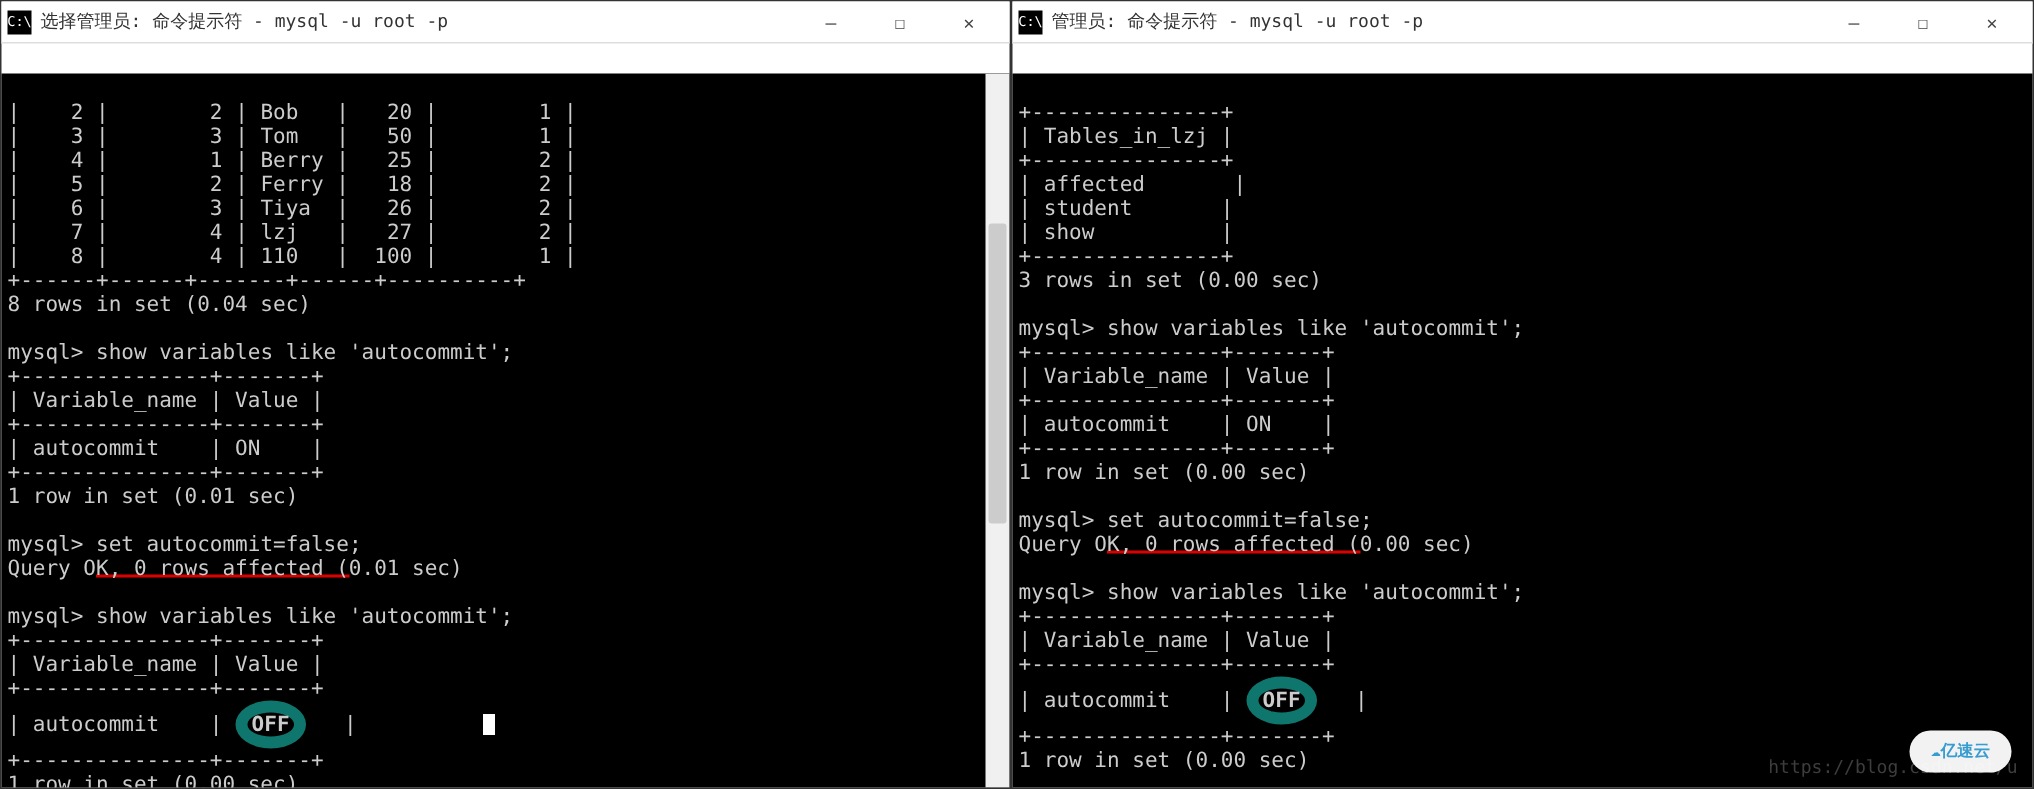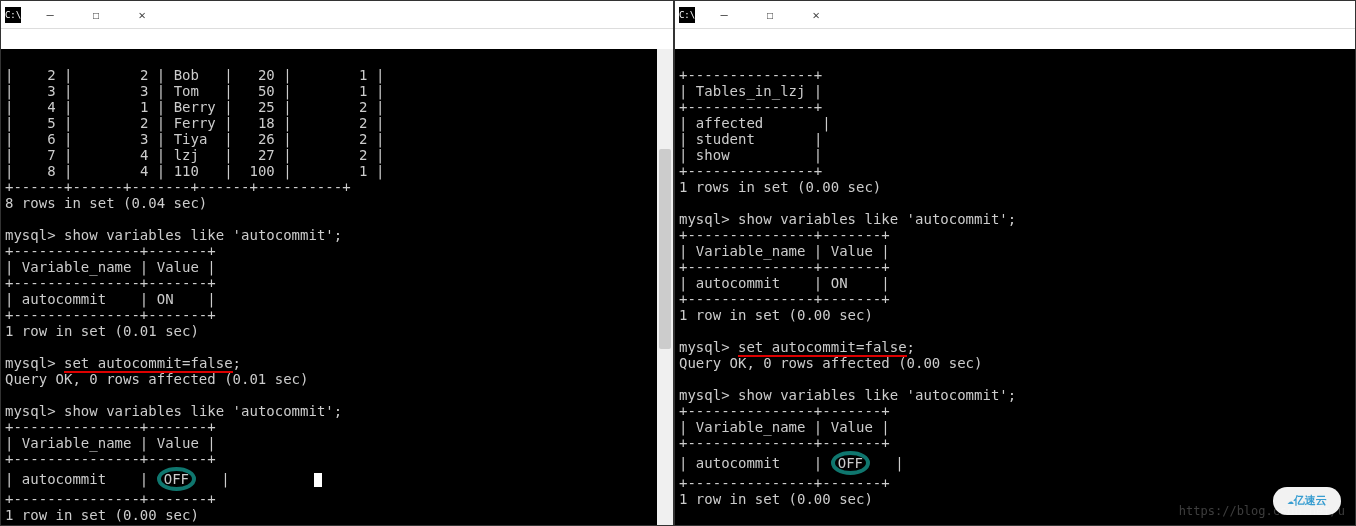--- a/index.html
+++ b/index.html
@@ -59,27 +59,28 @@
       padding: 2px 4px;
       white-space: pre;
       overflow: hidden;
       position: relative;
       line-height: 16px;
       margin-top: 20px;
     }
     .terminal .line { white-space: pre; }
     .underline-red {
       border-bottom: 2px solid #d00;
-      padding-bottom: 0px;
+      padding-bottom: 12px;
     }
     .circle-red {
-      border: 4px solid #0f766e;
+      border: 8px solid #0f766e;
       border-radius: 50%;
       padding: 0 3px;
       display: inline-block;
+      font-weight: bold;
     }
     .cursor {
       display: inline-block;
       width: 8px; height: 14px;
       background: #fff;
       vertical-align: middle;
     }
     .scrollbar {
       position: absolute;
       right: 0; top: 0; bottom: 0;
@@ -116,20 +117,21 @@
       font-weight: bold;
       opacity: 0.95;
     }
   </style>
 </head>
 <body>
 
 <div class="window left">
   <div class="titlebar">
     <span class="icon">C:\</span>
+    <span class="title">选择管理员: 命令提示符 - mysql  -u root -p</span>
     <div class="controls">
       <div class="btn">—</div>
       <div class="btn">☐</div>
       <div class="btn close">✕</div>
     </div>
   </div>
   <div class="terminal">
 <span class="line">|    <span>2</span> |        <span>2</span> | <span>Bob</span>   |   <span>20</span> |        <span>1</span> |</span>
 <span class="line">|    <span>3</span> |        <span>3</span> | <span>Tom</span>   |   <span>50</span> |        <span>1</span> |</span>
 <span class="line">|    <span>4</span> |        <span>1</span> | <span>Berry</span> |   <span>25</span> |        <span>2</span> |</span>
@@ -162,35 +164,36 @@
 <span class="line"><span>mysql&gt;</span></span>
     <div class="scrollbar">
       <div class="thumb"></div>
     </div>
   </div>
 </div>
 
 <div class="window right">
   <div class="titlebar">
     <span class="icon">C:\</span>
+    <span class="title">管理员: 命令提示符 - mysql  -u root -p</span>
     <div class="controls">
       <div class="btn">—</div>
       <div class="btn">☐</div>
       <div class="btn close">✕</div>
     </div>
   </div>
   <div class="terminal">
 <span class="line">+---------------+</span>
 <span class="line">| <span>Tables_in_lzj</span> |</span>
 <span class="line">+---------------+</span>
 <span class="line">| <span>affected</span>       |</span>
 <span class="line">| <span>student</span>       |</span>
 <span class="line">| <span>show</span>          |</span>
 <span class="line">+---------------+</span>
-<span class="line">1 rows in set (0.00 sec)</span>
+<span class="line">3 rows in set (0.00 sec)</span>
 
 <span class="line"><span>mysql&gt;</span> <span>show variables like 'autocommit';</span></span>
 <span class="line">+---------------+-------+</span>
 <span class="line">| <span>Variable_name</span> | <span>Value</span> |</span>
 <span class="line">+---------------+-------+</span>
 <span class="line">| <span>autocommit</span>    | <span>ON</span>    |</span>
 <span class="line">+---------------+-------+</span>
 <span class="line">1 row in set (0.00 sec)</span>
 
 <span class="line"><span>mysql&gt;</span> <span class="underline-red">set autocommit=false</span><span>;</span></span>

